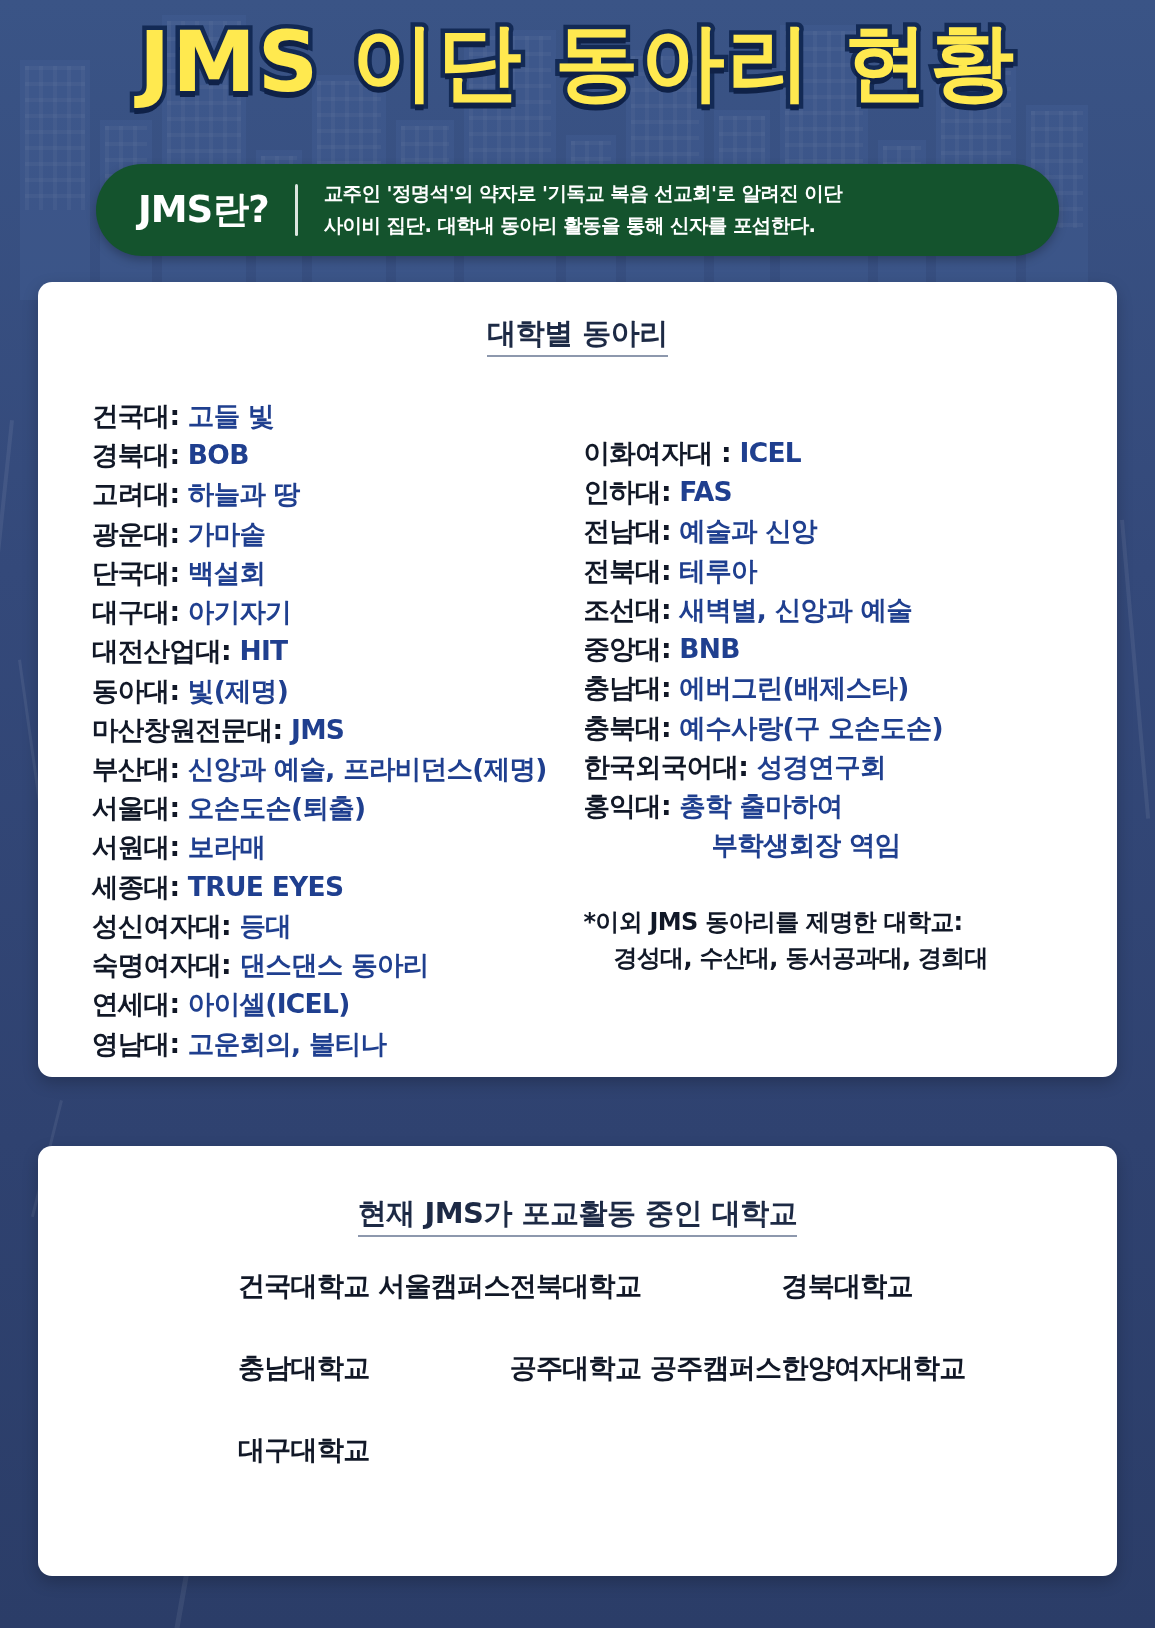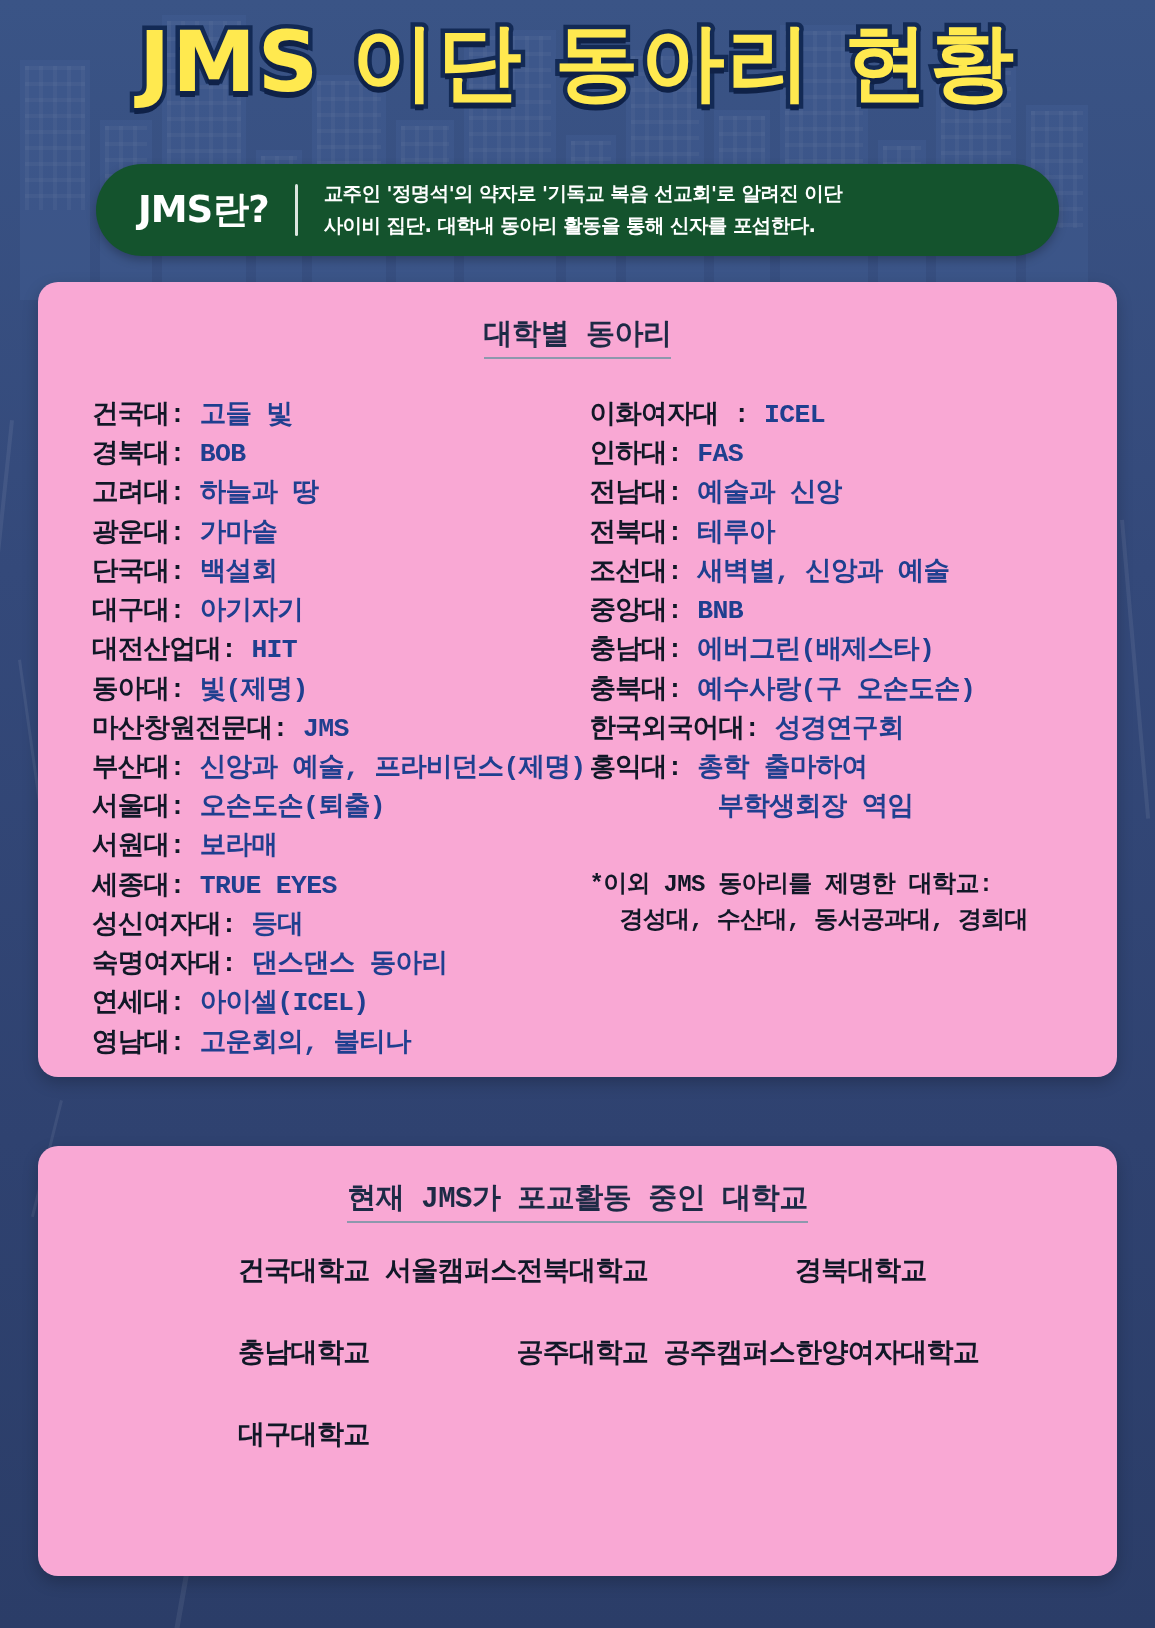--- a/index.html
+++ b/index.html
@@ -105,24 +105,23 @@
     font-size: 19.5px;
     font-weight: 700;
     line-height: 1.65;
     padding-left: 26px;
     letter-spacing: -.6px;
   }
 
   
   .card {
     position: absolute;
-    background: #f9a8d4;
-    border-radius: 20px;
+    background: #ffffff;
+    border-radius: 14px;
     box-shadow: 0 6px 16px rgba(0,0,0,.22);
-    font-family: Liberation Mono, monospace;
   }
   .card-clubs {
     top: 282px;
     left: 38px;
     width: 1079px;
     height: 795px;
   }
   .card-active {
     top: 1146px;
     left: 38px;
@@ -136,31 +135,31 @@
     font-weight: 700;
     color: #1d2a45;
     letter-spacing: -.5px;
   }
   .card-title span {
     border-bottom: 2px solid #8d98ad;
     padding-bottom: 5px;
   }
 
   .clubs-title { margin-top: 32px; }
-  .active-title { margin-top: 32px; }
+  .active-title { margin-top: 48px; }
 
   
   .cols {
     display: flex;
     margin-top: 42px;
     padding: 0 54px;
     box-sizing: border-box;
   }
   .col { width: 50%; }
-  .col-right { padding-left: 12px; }
+  .col-right { padding-left: 12px; margin-top: 37px; }
 
   .entry {
     font-size: 26.5px;
     line-height: 1.48;
     color: #1f3f8f;
     font-weight: 700;
     white-space: nowrap;
     letter-spacing: -.7px;
   }
   .entry .uni {

